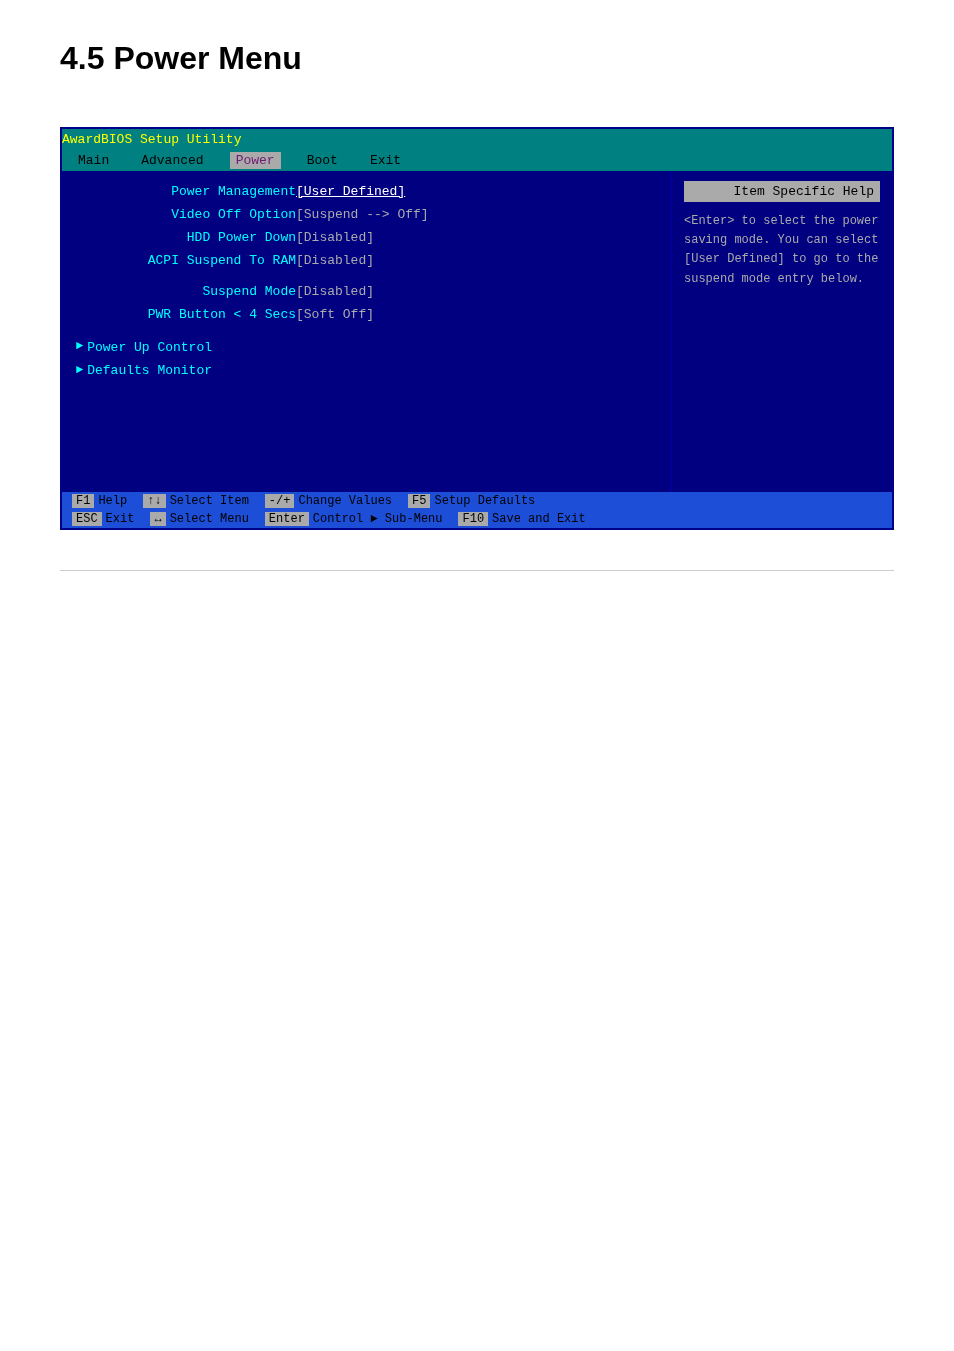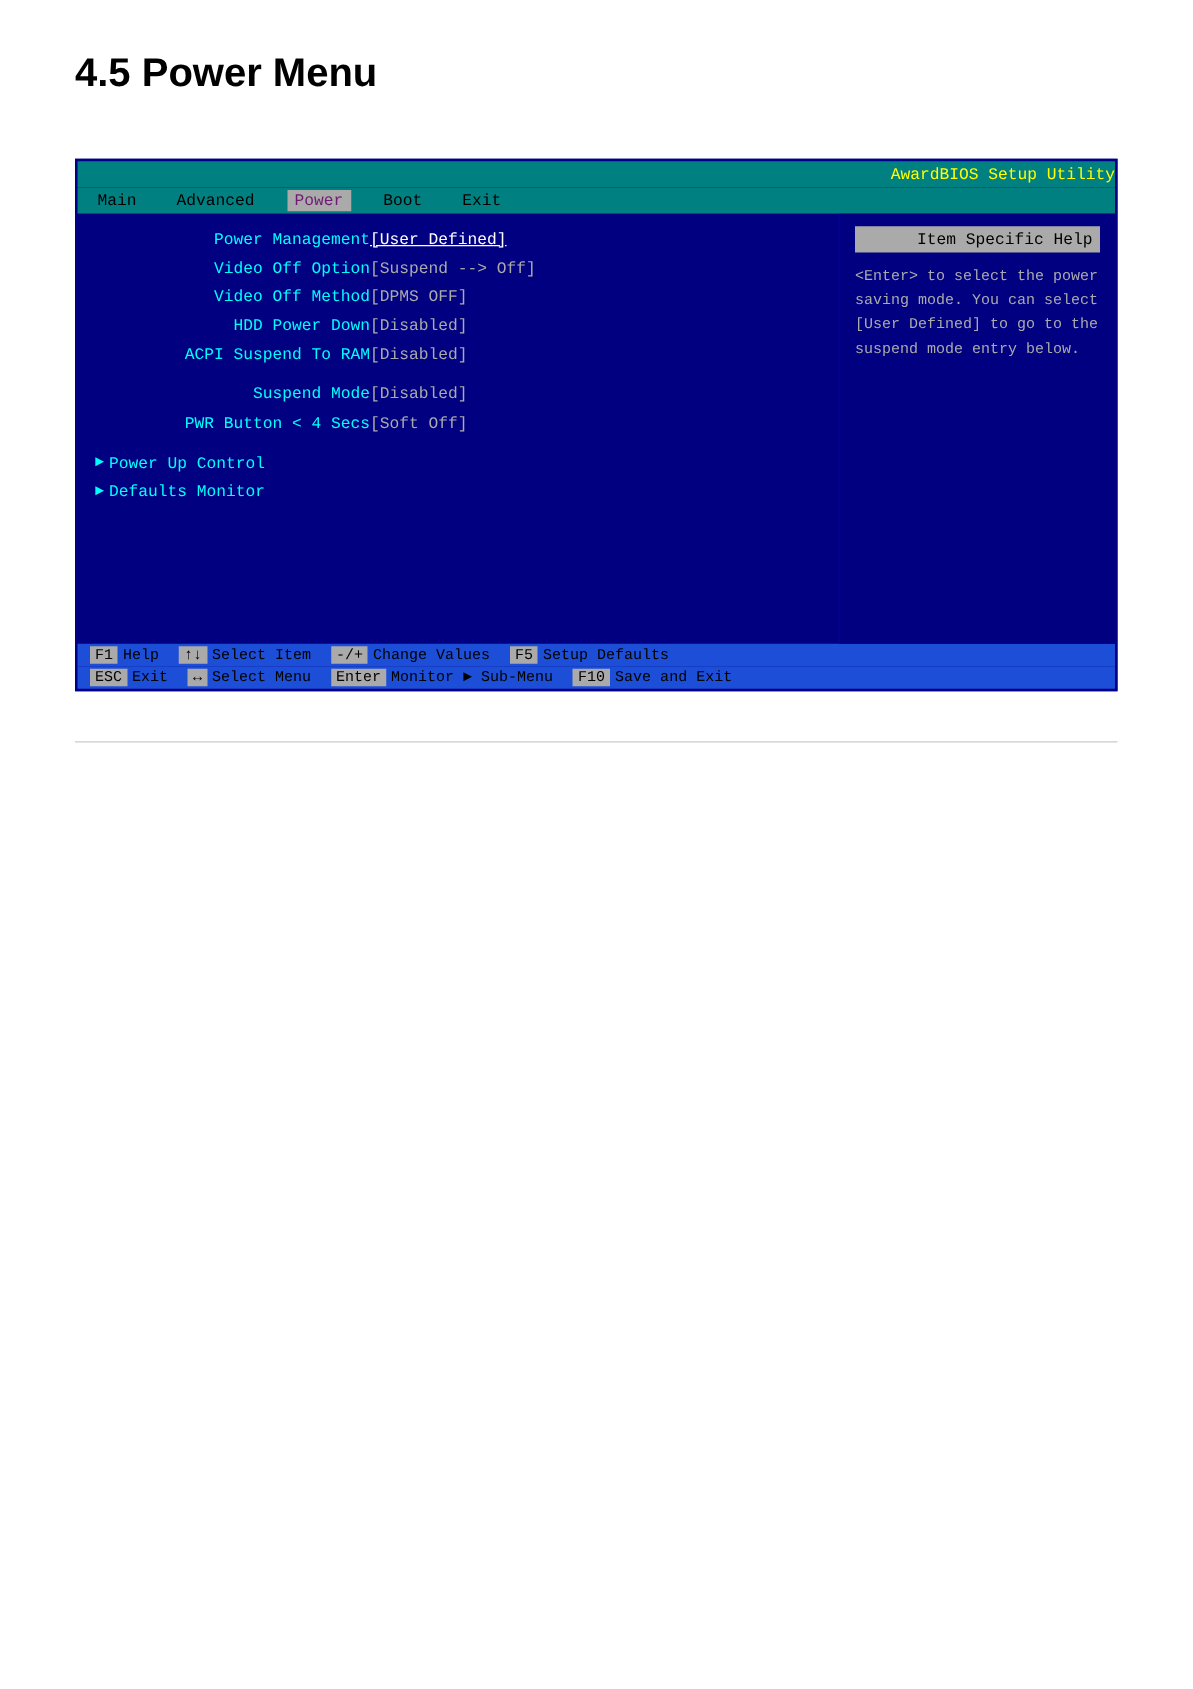--- a/index.html
+++ b/index.html
@@ -22,21 +22,21 @@
       margin: 20px 60px;
       border: 2px solid #008;
       background: #000080;
       font-family: 'Courier New', monospace;
       font-size: 13px;
     }
 
     .bios-title-bar {
       background: #008080;
       color: #ffff00;
-      text-align: right;
+      text-align: left;
       padding: 3px 0;
       font-family: 'Courier New', monospace;
       font-size: 13px;
     }
 
     .bios-menu-bar {
       background: #008080;
       color: #000;
       padding: 2px 10px;
       display: flex;
@@ -180,24 +180,20 @@
 
     <div class="bios-left">
 
       <div class="bios-row">
         <span class="bios-label">Power Management</span>
         <span class="bios-value highlighted">[User Defined]</span>
       </div>
       <div class="bios-row">
         <span class="bios-label">Video Off Option</span>
         <span class="bios-value">[Suspend --&gt; Off]</span>
-      </div>
-      <div class="bios-row">
-        <span class="bios-label">Video Off Method</span>
-        <span class="bios-value">[DPMS OFF]</span>
       </div>
       <div class="bios-row">
         <span class="bios-label">HDD Power Down</span>
         <span class="bios-value">[Disabled]</span>
       </div>
       <div class="bios-row">
         <span class="bios-label">ACPI Suspend To RAM</span>
         <span class="bios-value">[Disabled]</span>
       </div>
 
@@ -243,20 +239,20 @@
     <span class="footer-key">F5</span>
     <span class="footer-desc">Setup Defaults</span>
   </div>
 
   <div class="footer-row">
     <span class="footer-key">ESC</span>
     <span class="footer-desc">Exit</span>
     <span class="footer-key">↔</span>
     <span class="footer-desc">Select Menu</span>
     <span class="footer-key">Enter</span>
-    <span class="footer-desc">Monitor ► Sub-Menu</span>
+    <span class="footer-desc">Control ► Sub-Menu</span>
     <span class="footer-key">F10</span>
     <span class="footer-desc">Save and Exit</span>
   </div>
 
 </div>
 
 <hr class="divider-line">
 
 </body></html>

